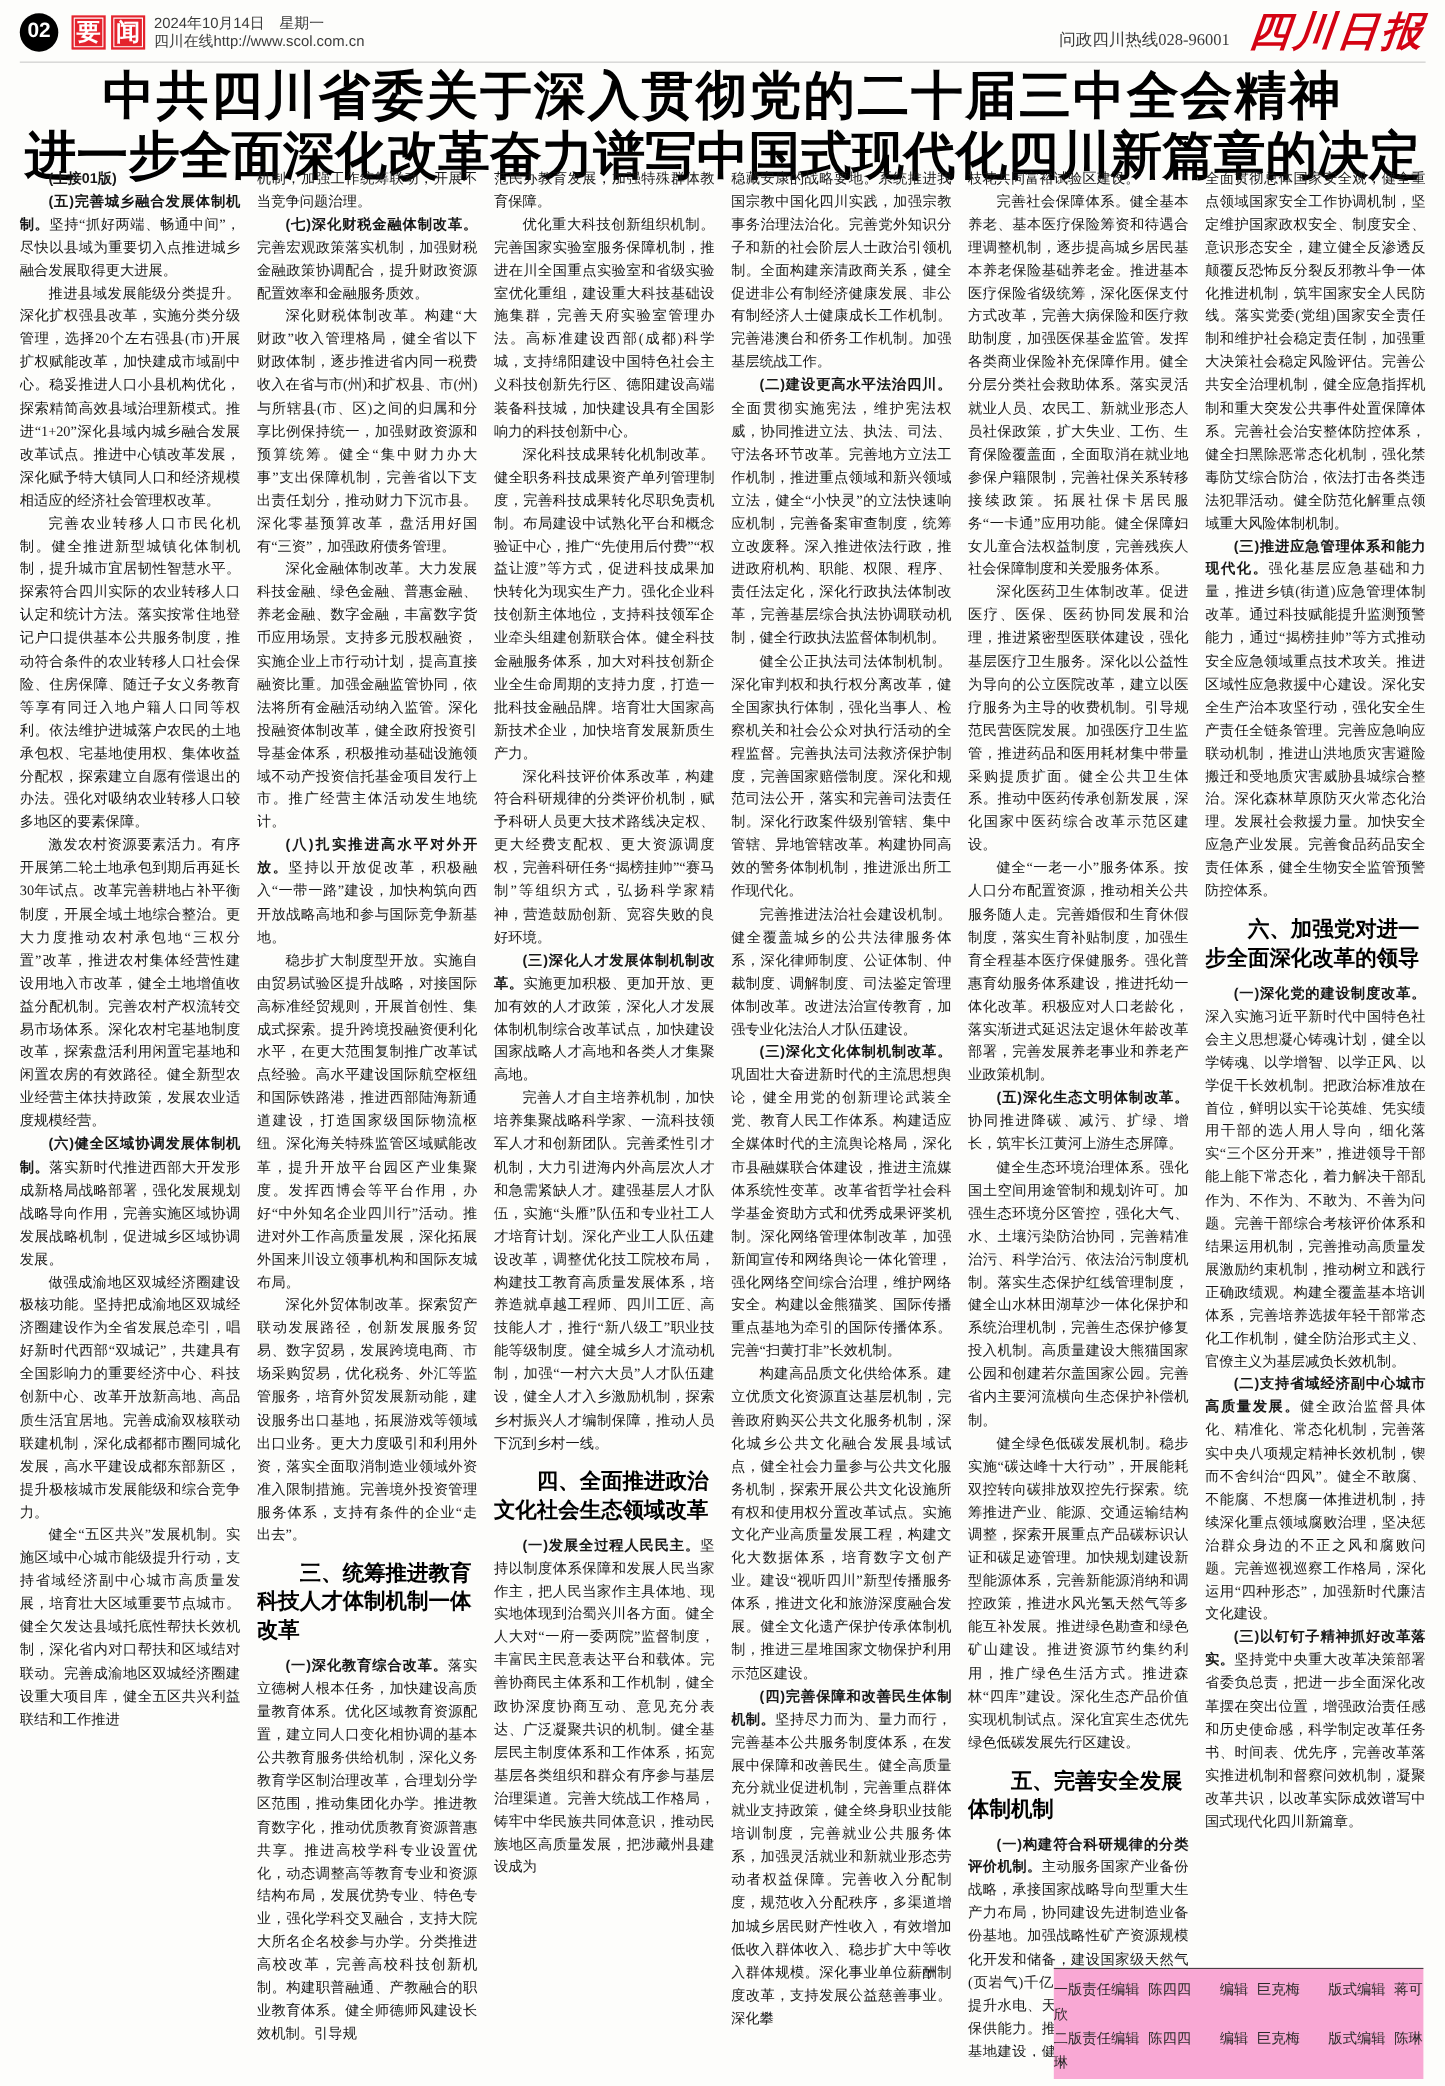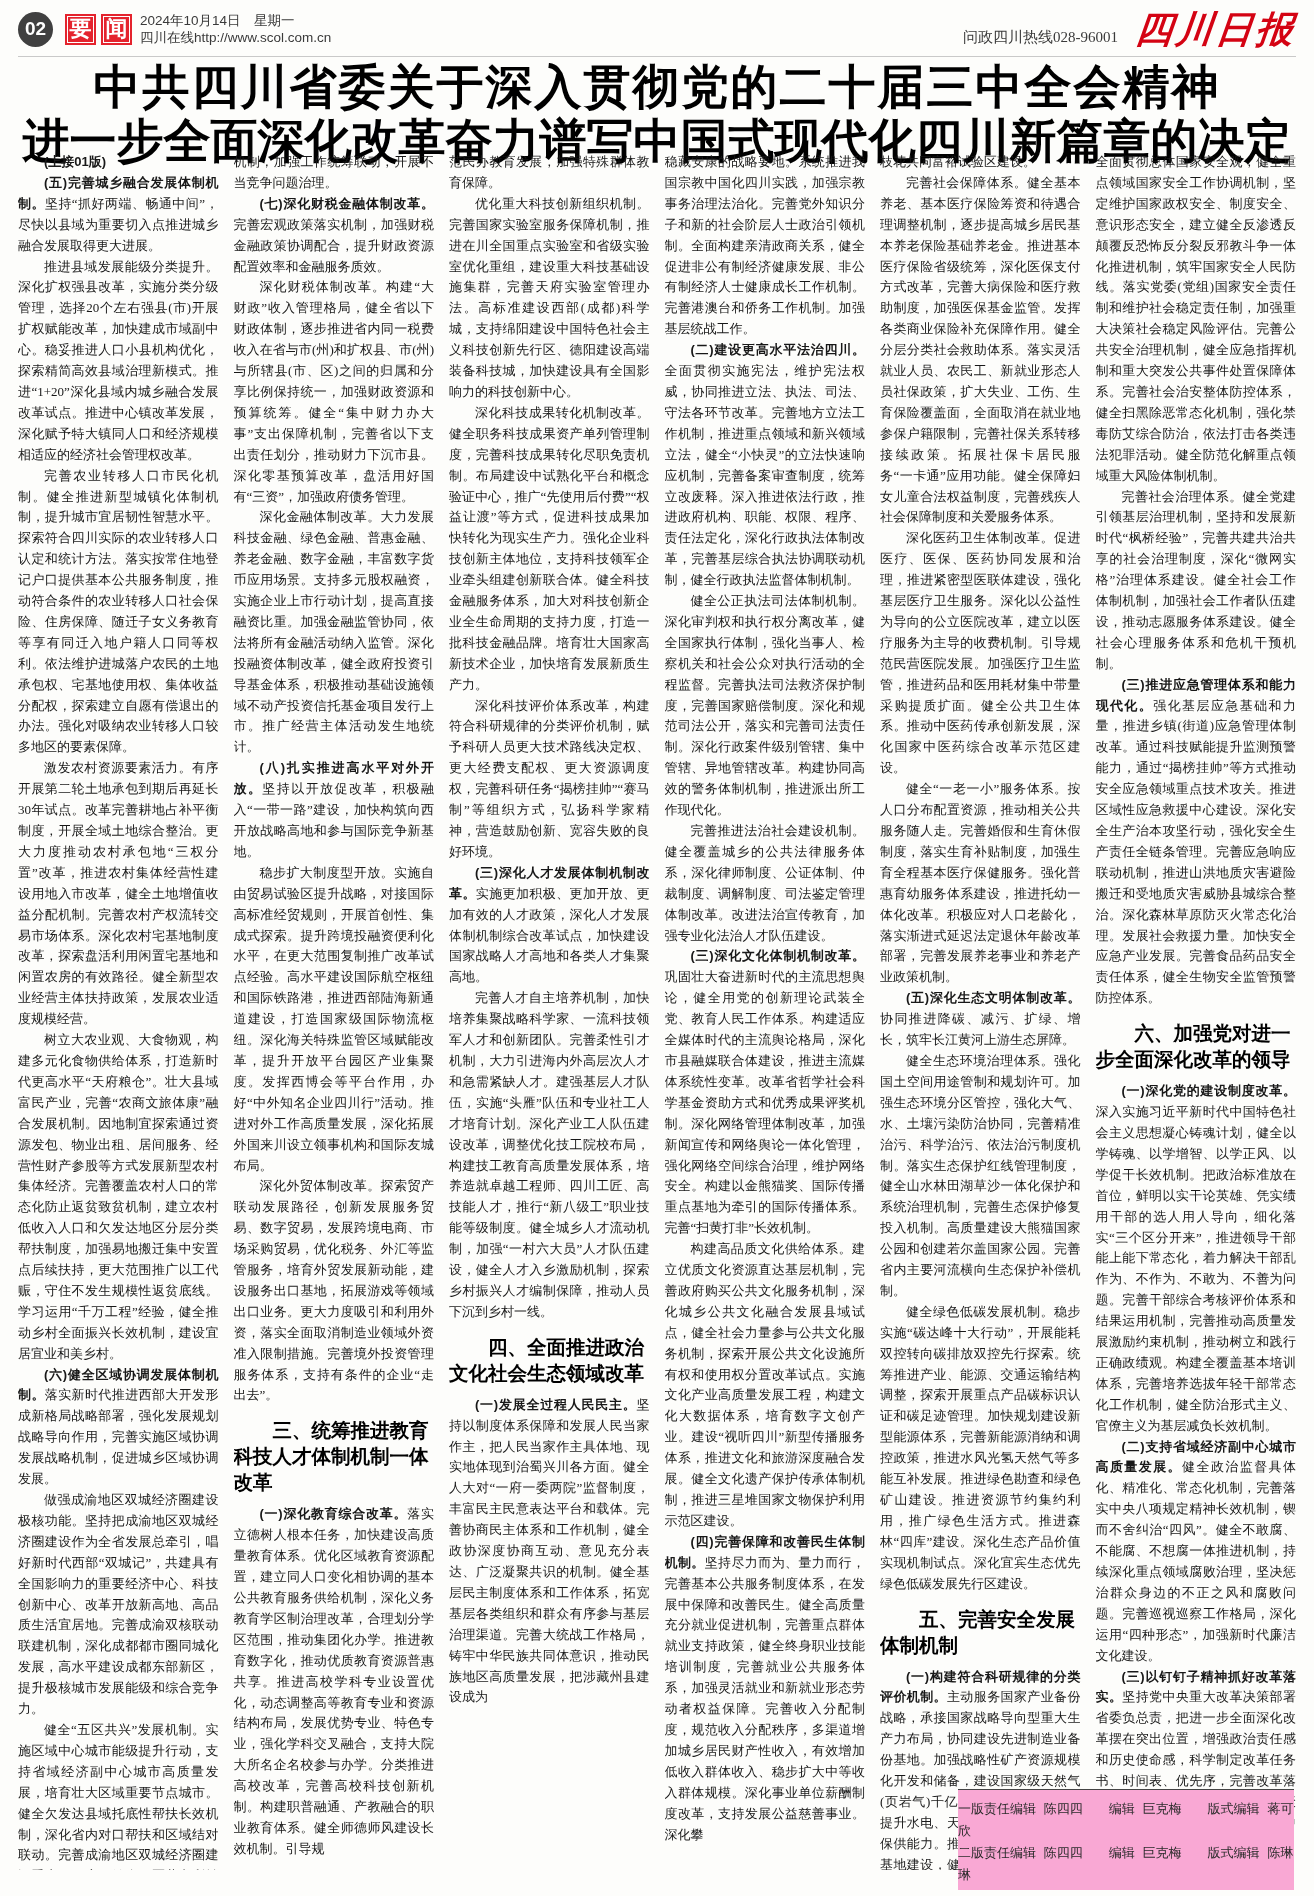--- a/index.html
+++ b/index.html
@@ -2,21 +2,21 @@
 <html><head>
 <meta charset="utf-8">
 <style>
   html,body{margin:0;padding:0}
   body{width:1314px;height:1896px;background:#fdfdfb;position:relative;overflow:hidden;
        font-family:"Liberation Serif",serif;color:#1c1c1c}
   
   .header{position:absolute;top:6px;left:18px;right:18px;height:46px;display:flex;
           align-items:center;justify-content:space-between}
   .h-left{display:flex;align-items:center;gap:8px}
-  .pagenum{width:35px;height:35px;border-radius:50%;background:#404040;color:#fff;
+  .pagenum{width:35px;height:35px;border-radius:50%;background:#000000;color:#fff;
            display:flex;align-items:center;justify-content:center;
            font:bold 19px "Liberation Sans",sans-serif}
   .secboxes{display:flex;gap:5px;margin-left:4px}
   .secbox{width:31px;height:31px;background:#e4232d;color:#fff;display:flex;align-items:center;
           justify-content:center;font-weight:bold;font-size:22px;
           box-shadow:inset 0 0 0 2px #e4232d, inset 0 0 0 3px #fff}
   .dates{font-family:"Liberation Sans",sans-serif;font-size:13.5px;
          line-height:17px;color:#3a3a3a}
   .h-right{display:flex;align-items:baseline;gap:18px}
   .hotline{font-family:Liberation Serif, serif;font-size:15px;color:#3a3a3a}
@@ -69,21 +69,20 @@
   <div class="l2">进一步全面深化改革奋力谱写中国式现代化四川新篇章的决定</div>
 </div>
 
 <div class="cols" id="cols">
     <div class="col">
       <p class="contnote">(上接01版)</p>
       <p><span class="lead">(五)完善城乡融合发展体制机制。</span>坚持“抓好两端、畅通中间”，尽快以县域为重要切入点推进城乡融合发展取得更大进展。</p>
       <p>推进县域发展能级分类提升。深化扩权强县改革，实施分类分级管理，选择20个左右强县(市)开展扩权赋能改革，加快建成市域副中心。稳妥推进人口小县机构优化，探索精简高效县域治理新模式。推进“1+20”深化县域内城乡融合发展改革试点。推进中心镇改革发展，深化赋予特大镇同人口和经济规模相适应的经济社会管理权改革。</p>
       <p>完善农业转移人口市民化机制。健全推进新型城镇化体制机制，提升城市宜居韧性智慧水平。探索符合四川实际的农业转移人口认定和统计方法。落实按常住地登记户口提供基本公共服务制度，推动符合条件的农业转移人口社会保险、住房保障、随迁子女义务教育等享有同迁入地户籍人口同等权利。依法维护进城落户农民的土地承包权、宅基地使用权、集体收益分配权，探索建立自愿有偿退出的办法。强化对吸纳农业转移人口较多地区的要素保障。</p>
       <p>激发农村资源要素活力。有序开展第二轮土地承包到期后再延长30年试点。改革完善耕地占补平衡制度，开展全域土地综合整治。更大力度推动农村承包地“三权分置”改革，推进农村集体经营性建设用地入市改革，健全土地增值收益分配机制。完善农村产权流转交易市场体系。深化农村宅基地制度改革，探索盘活利用闲置宅基地和闲置农房的有效路径。健全新型农业经营主体扶持政策，发展农业适度规模经营。</p>
-      <p>树立大农业观、大食物观，构建多元化食物供给体系，打造新时代更高水平“天府粮仓”。壮大县域富民产业，完善“农商文旅体康”融合发展机制。因地制宜探索通过资源发包、物业出租、居间服务、经营性财产参股等方式发展新型农村集体经济。完善覆盖农村人口的常态化防止返贫致贫机制，建立农村低收入人口和欠发达地区分层分类帮扶制度，加强易地搬迁集中安置点后续扶持，更大范围推广以工代赈，守住不发生规模性返贫底线。学习运用“千万工程”经验，健全推动乡村全面振兴长效机制，建设宜居宜业和美乡村。</p>
       <p><span class="lead">(六)健全区域协调发展体制机制。</span>落实新时代推进西部大开发形成新格局战略部署，强化发展规划战略导向作用，完善实施区域协调发展战略机制，促进城乡区域协调发展。</p>
       <p>做强成渝地区双城经济圈建设极核功能。坚持把成渝地区双城经济圈建设作为全省发展总牵引，唱好新时代西部“双城记”，共建具有全国影响力的重要经济中心、科技创新中心、改革开放新高地、高品质生活宜居地。完善成渝双核联动联建机制，深化成都都市圈同城化发展，高水平建设成都东部新区，提升极核城市发展能级和综合竞争力。</p>
       <p>健全“五区共兴”发展机制。实施区域中心城市能级提升行动，支持省域经济副中心城市高质量发展，培育壮大区域重要节点城市。健全欠发达县域托底性帮扶长效机制，深化省内对口帮扶和区域结对联动。完善成渝地区双城经济圈建设重大项目库，健全五区共兴利益联结和工作推进</p>
     </div>
     <div class="col">
       <p class="noind">机制，加强工作统筹联动，开展不当竞争问题治理。</p>
       <p><span class="lead">(七)深化财税金融体制改革。</span>完善宏观政策落实机制，加强财税金融政策协调配合，提升财政资源配置效率和金融服务质效。</p>
       <p>深化财税体制改革。构建“大财政”收入管理格局，健全省以下财政体制，逐步推进省内同一税费收入在省与市(州)和扩权县、市(州)与所辖县(市、区)之间的归属和分享比例保持统一，加强财政资源和预算统筹。健全“集中财力办大事”支出保障机制，完善省以下支出责任划分，推动财力下沉市县。深化零基预算改革，盘活用好国有“三资”，加强政府债务管理。</p>
       <p>深化金融体制改革。大力发展科技金融、绿色金融、普惠金融、养老金融、数字金融，丰富数字货币应用场景。支持多元股权融资，实施企业上市行动计划，提高直接融资比重。加强金融监管协同，依法将所有金融活动纳入监管。深化投融资体制改革，健全政府投资引导基金体系，积极推动基础设施领域不动产投资信托基金项目发行上市。推广经营主体活动发生地统计。</p>
       <p><span class="lead">(八)扎实推进高水平对外开放。</span>坚持以开放促改革，积极融入“一带一路”建设，加快构筑向西开放战略高地和参与国际竞争新基地。</p>
@@ -117,21 +116,20 @@
       <p>深化医药卫生体制改革。促进医疗、医保、医药协同发展和治理，推进紧密型医联体建设，强化基层医疗卫生服务。深化以公益性为导向的公立医院改革，建立以医疗服务为主导的收费机制。引导规范民营医院发展。加强医疗卫生监管，推进药品和医用耗材集中带量采购提质扩面。健全公共卫生体系。推动中医药传承创新发展，深化国家中医药综合改革示范区建设。</p>
       <p>健全“一老一小”服务体系。按人口分布配置资源，推动相关公共服务随人走。完善婚假和生育休假制度，落实生育补贴制度，加强生育全程基本医疗保健服务。强化普惠育幼服务体系建设，推进托幼一体化改革。积极应对人口老龄化，落实渐进式延迟法定退休年龄改革部署，完善发展养老事业和养老产业政策机制。</p>
       <p><span class="lead">(五)深化生态文明体制改革。</span>协同推进降碳、减污、扩绿、增长，筑牢长江黄河上游生态屏障。</p>
       <p>健全生态环境治理体系。强化国土空间用途管制和规划许可。加强生态环境分区管控，强化大气、水、土壤污染防治协同，完善精准治污、科学治污、依法治污制度机制。落实生态保护红线管理制度，健全山水林田湖草沙一体化保护和系统治理机制，完善生态保护修复投入机制。高质量建设大熊猫国家公园和创建若尔盖国家公园。完善省内主要河流横向生态保护补偿机制。</p>
       <p>健全绿色低碳发展机制。稳步实施“碳达峰十大行动”，开展能耗双控转向碳排放双控先行探索。统筹推进产业、能源、交通运输结构调整，探索开展重点产品碳标识认证和碳足迹管理。加快规划建设新型能源体系，完善新能源消纳和调控政策，推进水风光氢天然气等多能互补发展。推进绿色勘查和绿色矿山建设。推进资源节约集约利用，推广绿色生活方式。推进森林“四库”建设。深化生态产品价值实现机制试点。深化宜宾生态优先绿色低碳发展先行区建设。</p>
       <div class="sec-h">五、完善安全发展体制机制</div>
       <p><span class="lead">(一)构建符合科研规律的分类评价机制。</span>主动服务国家产业备份战略，承接国家战略导向型重大生产力布局，协同建设先进制造业备份基地。加强战略性矿产资源规模化开发和储备，建设国家级天然气(页岩气)千亿立方米级产能基地，提升水电、天然气等能源电力安全保供能力。推进国家战略物资储备基地建设，健全粮食和能源资源安全保障体系。</p>
     </div>
     <div class="col">
       <p class="noind">全面贯彻总体国家安全观，健全重点领域国家安全工作协调机制，坚定维护国家政权安全、制度安全、意识形态安全，建立健全反渗透反颠覆反恐怖反分裂反邪教斗争一体化推进机制，筑牢国家安全人民防线。落实党委(党组)国家安全责任制和维护社会稳定责任制，加强重大决策社会稳定风险评估。完善公共安全治理机制，健全应急指挥机制和重大突发公共事件处置保障体系。完善社会治安整体防控体系，健全扫黑除恶常态化机制，强化禁毒防艾综合防治，依法打击各类违法犯罪活动。健全防范化解重点领域重大风险体制机制。</p>
-      <p>完善社会治理体系。健全党建引领基层治理机制，坚持和发展新时代“枫桥经验”，完善共建共治共享的社会治理制度，深化“微网实格”治理体系建设。健全社会工作体制机制，加强社会工作者队伍建设，推动志愿服务体系建设。健全社会心理服务体系和危机干预机制。</p>
       <p><span class="lead">(三)推进应急管理体系和能力现代化。</span>强化基层应急基础和力量，推进乡镇(街道)应急管理体制改革。通过科技赋能提升监测预警能力，通过“揭榜挂帅”等方式推动安全应急领域重点技术攻关。推进区域性应急救援中心建设。深化安全生产治本攻坚行动，强化安全生产责任全链条管理。完善应急响应联动机制，推进山洪地质灾害避险搬迁和受地质灾害威胁县城综合整治。深化森林草原防灭火常态化治理。发展社会救援力量。加快安全应急产业发展。完善食品药品安全责任体系，健全生物安全监管预警防控体系。</p>
       <div class="sec-h">六、加强党对进一步全面深化改革的领导</div>
       <p><span class="lead">(一)深化党的建设制度改革。</span>深入实施习近平新时代中国特色社会主义思想凝心铸魂计划，健全以学铸魂、以学增智、以学正风、以学促干长效机制。把政治标准放在首位，鲜明以实干论英雄、凭实绩用干部的选人用人导向，细化落实“三个区分开来”，推进领导干部能上能下常态化，着力解决干部乱作为、不作为、不敢为、不善为问题。完善干部综合考核评价体系和结果运用机制，完善推动高质量发展激励约束机制，推动树立和践行正确政绩观。构建全覆盖基本培训体系，完善培养选拔年轻干部常态化工作机制，健全防治形式主义、官僚主义为基层减负长效机制。</p>
       <p><span class="lead">(二)支持省域经济副中心城市高质量发展。</span>健全政治监督具体化、精准化、常态化机制，完善落实中央八项规定精神长效机制，锲而不舍纠治“四风”。健全不敢腐、不能腐、不想腐一体推进机制，持续深化重点领域腐败治理，坚决惩治群众身边的不正之风和腐败问题。完善巡视巡察工作格局，深化运用“四种形态”，加强新时代廉洁文化建设。</p>
       <p><span class="lead">(三)以钉钉子精神抓好改革落实。</span>坚持党中央重大改革决策部署省委负总责，把进一步全面深化改革摆在突出位置，增强政治责任感和历史使命感，科学制定改革任务书、时间表、优先序，完善改革落实推进机制和督察问效机制，凝聚改革共识，以改革实际成效谱写中国式现代化四川新篇章。</p>
     </div>
   </div>
 
 <div class="credits">
   <div>一版责任编辑 陈四四　　编辑 巨克梅　　版式编辑 蒋可欣</div>

